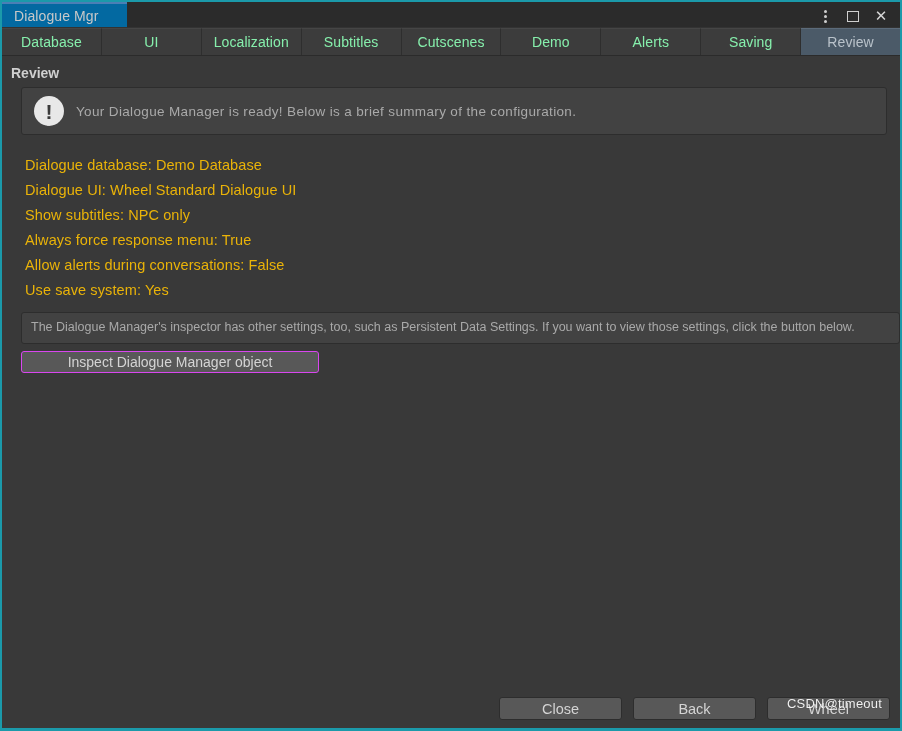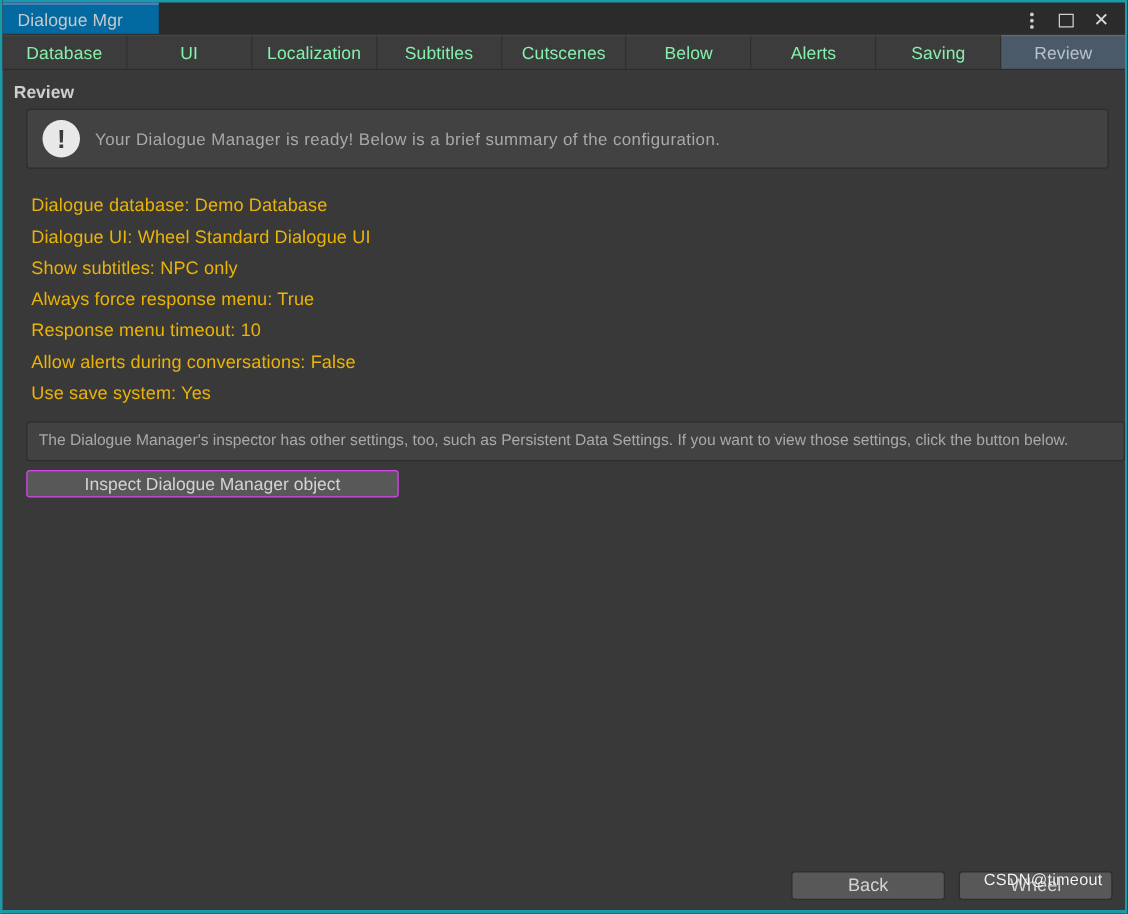--- a/index.html
+++ b/index.html
@@ -274,21 +274,21 @@
     <div class="tab">
         <span>Localization</span>
       </div>
     <div class="tab">
         <span>Subtitles</span>
       </div>
     <div class="tab">
         <span>Cutscenes</span>
       </div>
     <div class="tab">
-        <span>Below</span>
+        <span>Demo</span>
       </div>
     <div class="tab">
         <span>Alerts</span>
       </div>
     <div class="tab">
         <span>Saving</span>
       </div>
     <div class="tab selected">
         <span>Review</span>
       </div>
@@ -305,34 +305,36 @@
         <span class="bang">!</span>
       </div>
       <div id="info-text">Your Dialogue Manager is ready! Below is a brief summary of the configuration.</div>
     </div>
 
     <div id="summary-list">
       <div class="summary-line">Dialogue database: Demo Database</div>
       <div class="summary-line">Dialogue UI: Wheel Standard Dialogue UI</div>
       <div class="summary-line">Show subtitles: NPC only</div>
       <div class="summary-line">Always force response menu: True</div>
-      <div class="summary-line">Response menu timeout: 10</div>
       <div class="summary-line">Allow alerts during conversations: False</div>
       <div class="summary-line">Use save system: Yes</div>
     </div>
 
     <div id="note-box">The Dialogue Manager's inspector has other settings, too, such as Persistent Data Settings. If you want to view those settings, click the button below.</div>
 
     <div id="inspect-button">
       <span>Inspect Dialogue Manager object</span>
     </div>
   </div>
 
   <div id="footer">
     <div class="footer-btn">
+      <span>Close</span>
+    </div>
+    <div class="footer-btn">
       <span>Back</span>
     </div>
     <div class="footer-btn">
       <span>Wheel</span>
     </div>
   </div>
 
   <div id="watermark">CSDN@timeout</div>
 
 </div>

